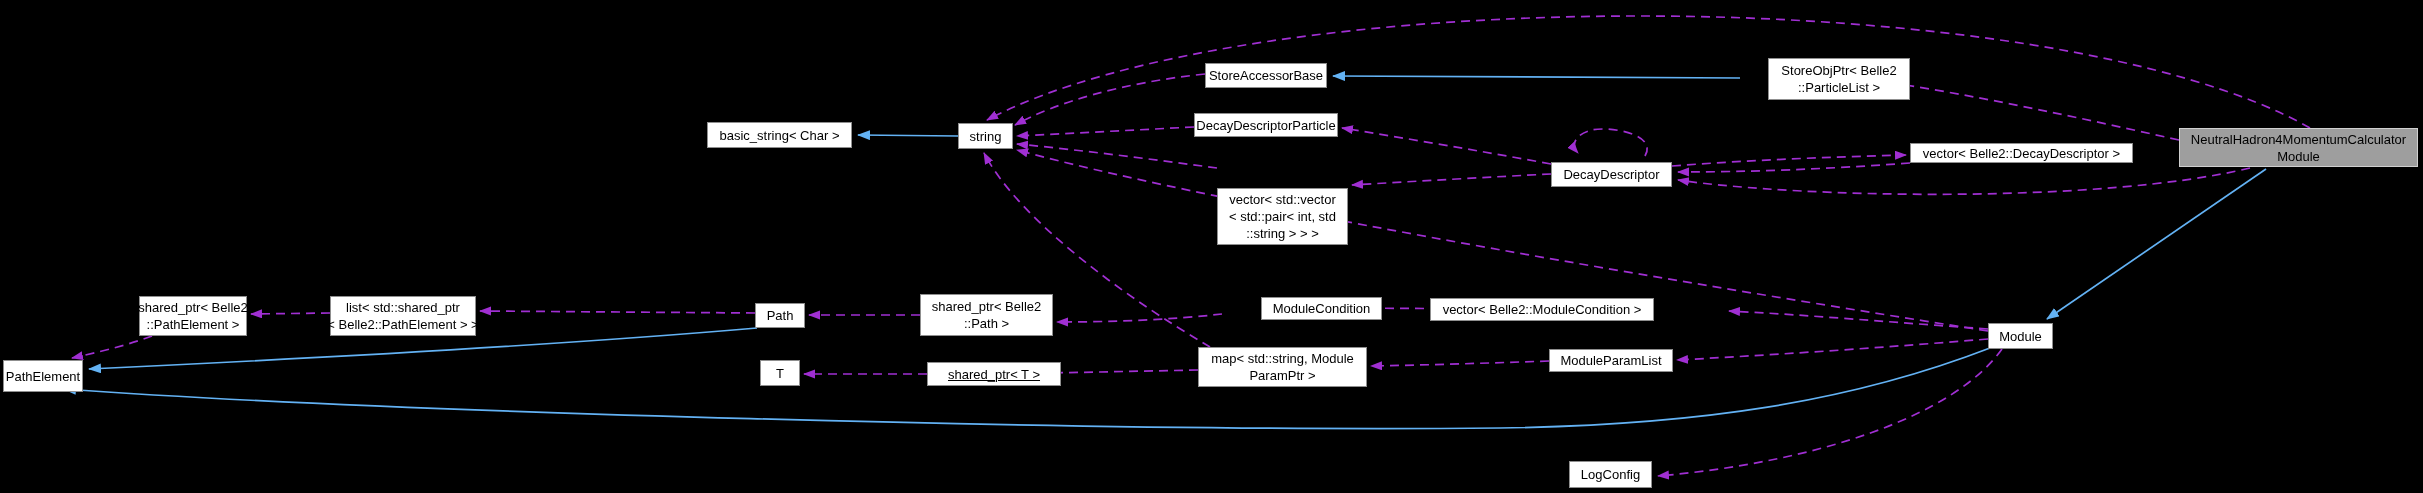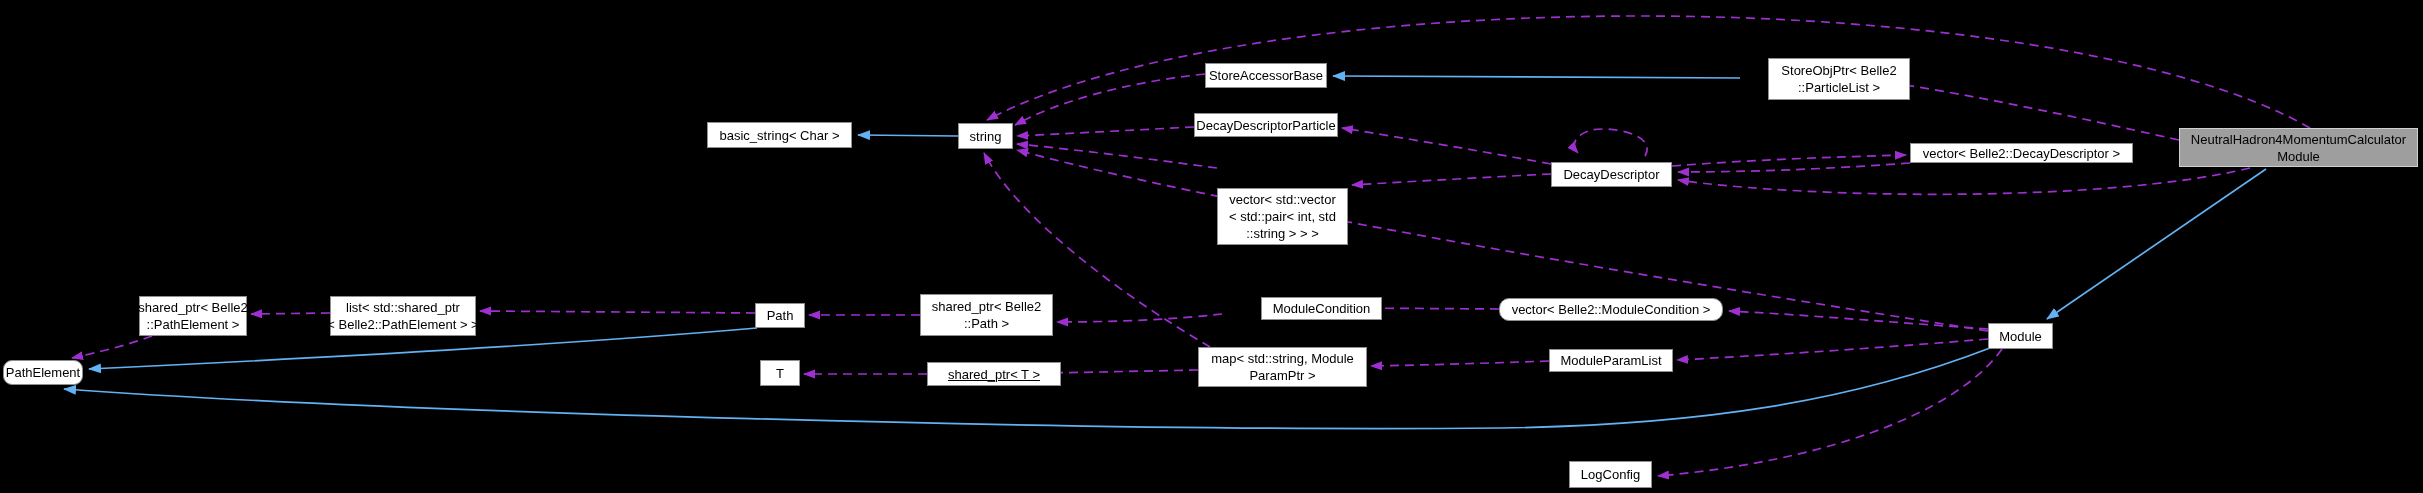--- a/index.html
+++ b/index.html
@@ -53,21 +53,21 @@
         <path d="M 927 374 L 804 374" class="edge-usage" marker-end="url(#arrow-usage)"></path>
         <path d="M 1222 314 C 1170 320, 1110 322, 1057 322" class="edge-usage" marker-end="url(#arrow-usage)"></path>
         <path d="M 920 315 L 809 315" class="edge-usage" marker-end="url(#arrow-usage)"></path>
         <path d="M 755 313 L 480 311" class="edge-usage" marker-end="url(#arrow-usage)"></path>
         <path d="M 330 313 L 251 314" class="edge-usage" marker-end="url(#arrow-usage)"></path>
         <path d="M 152 336 C 125 346, 95 353, 72 358" class="edge-usage" marker-end="url(#arrow-usage)"></path>
         <path d="M 2002 349 C 1955 415, 1820 462, 1658 476" class="edge-usage" marker-end="url(#arrow-usage)"></path>
       </g>
   </svg>
   <div id="nodes">
-      <div class="node" style="left: 3px; top: 360px; width: 80px; height: 25px; border-radius: 9px;">
+      <div class="node" style="left: 3px; top: 360px; width: 80px; height: 32px;">
         <div>PathElement</div>
       </div>
       <div class="node" style="left: 139px; top: 296px; width: 108px; height: 40px;">
         <div>shared_ptr&lt; Belle2</div>
         <div>::PathElement &gt;</div>
       </div>
       <div class="node" style="left: 330px; top: 296px; width: 146px; height: 40px;">
         <div>list&lt; std::shared_ptr</div>
         <div>&lt; Belle2::PathElement &gt; &gt;</div>
       </div>
@@ -101,21 +101,21 @@
         <div>&lt; std::pair&lt; int, std</div>
         <div>::string &gt; &gt; &gt;</div>
       </div>
       <div class="node" style="left: 1222px; top: 297px; width: 121px; height: 23px; margin-left: 39px;">
         <div>ModuleCondition</div>
       </div>
       <div class="node" style="left: 1198px; top: 347px; width: 169px; height: 40px;">
         <div>map&lt; std::string, Module</div>
         <div>ParamPtr &gt;</div>
       </div>
-      <div class="node" style="left: 1499px; top: 298px; width: 224px; height: 23px; border-radius: 10px;">
+      <div class="node" style="left: 1430px; top: 298px; width: 224px; height: 23px;">
         <div>vector&lt; Belle2::ModuleCondition &gt;</div>
       </div>
       <div class="node" style="left: 1549px; top: 349px; width: 124px; height: 23px;">
         <div>ModuleParamList</div>
       </div>
       <div class="node" style="left: 1551px; top: 162px; width: 121px; height: 25px;">
         <div>DecayDescriptor</div>
       </div>
       <div class="node" style="left: 1740px; top: 58px; width: 142px; height: 42px; margin-left: 28px;">
         <div>StoreObjPtr&lt; Belle2</div>

